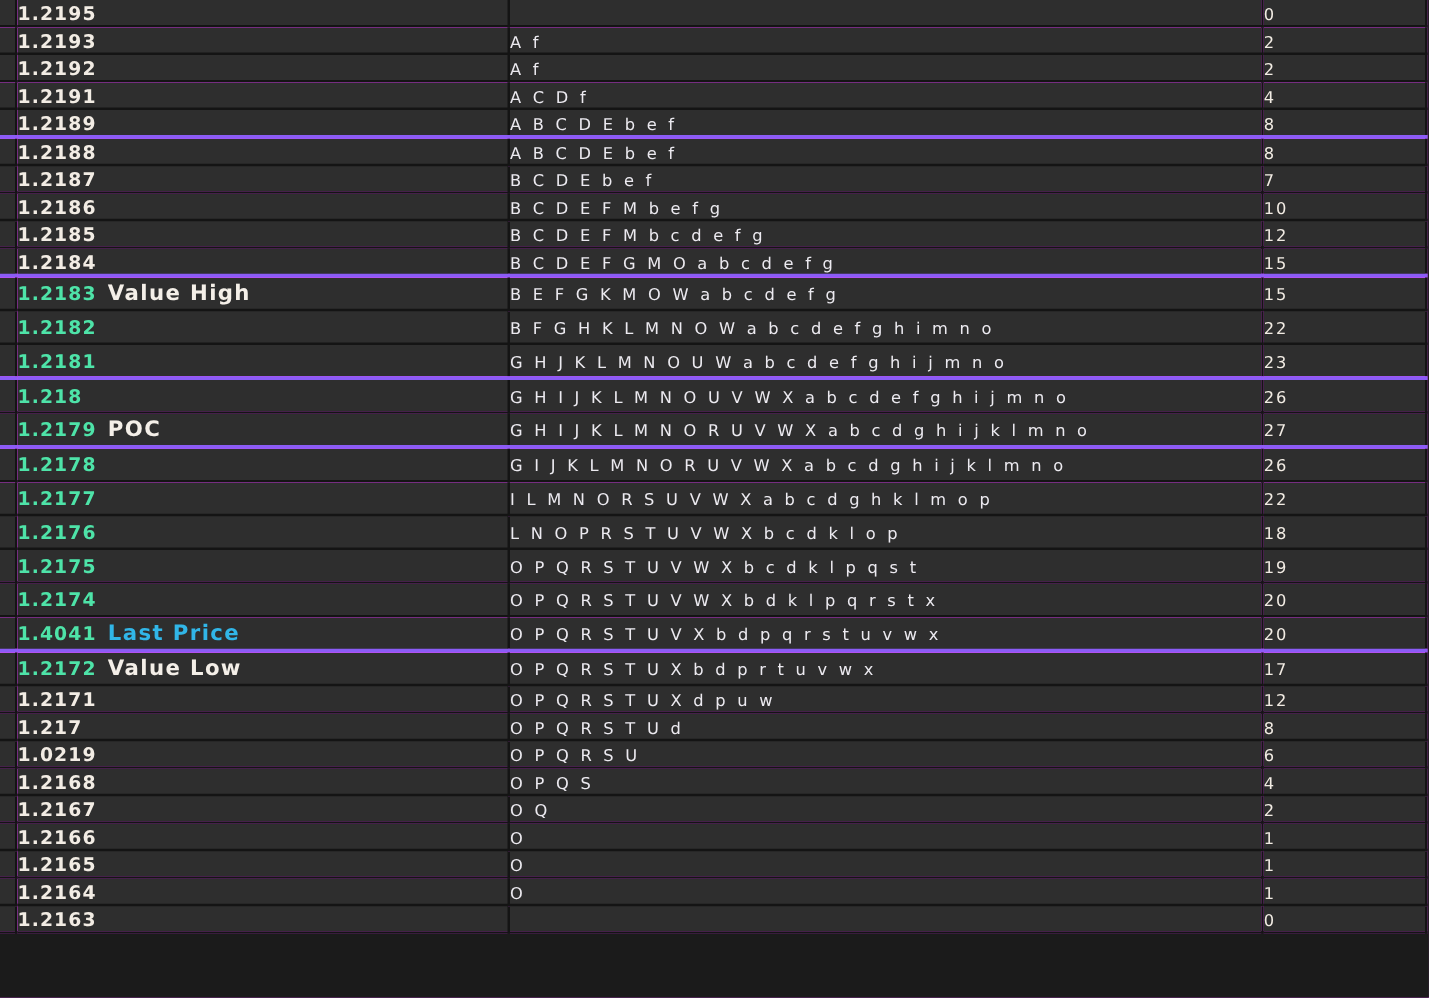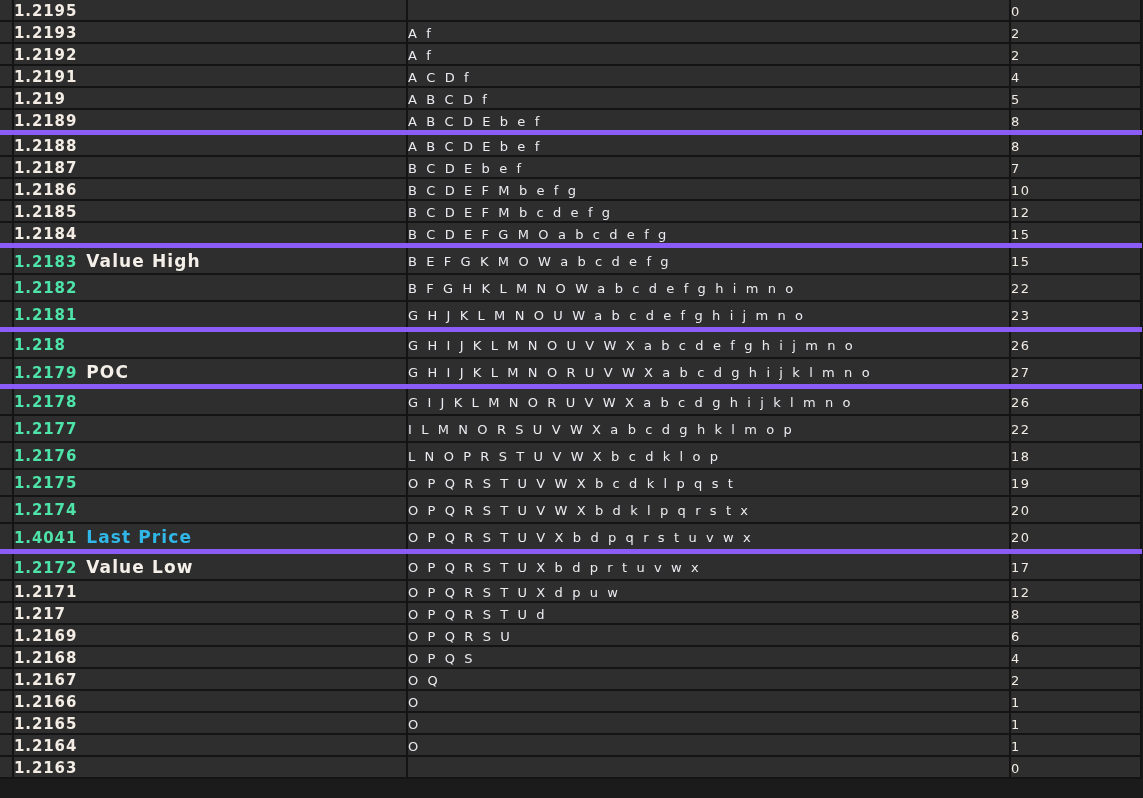--- a/index.html
+++ b/index.html
@@ -28,21 +28,21 @@
   #profile-table td {
     border-bottom: 2px solid #141414;
     border-right: 2px solid #141414;
     padding: 0;
     vertical-align: middle;
     overflow: hidden;
     white-space: nowrap;
   }
 
   tr.thick > td {
-    border-top: 5px solid #8b5cf6;
+    border-top: 3px solid #8b5cf6;
     margin-left: 30px;
   }
 
   
   .col-gutter  { width: 13px; }
   .col-price   { width: 394px; }
   .col-letters { width: 603px; }
   .col-count   { width: 131px; }
 
   td.gutter {
@@ -129,26 +129,20 @@
         <td class="count-cell"><span class="count">2</span></td>
       </tr>
       <tr class="h-sm">
         <td class="gutter"></td>
         <td class="price-cell"><span class="price-val">1.2191</span></td>
         <td class="letters-cell"><span class="letters">A C D f</span></td>
         <td class="count-cell"><span class="count">4</span></td>
       </tr>
       <tr class="h-sm">
         <td class="gutter"></td>
-        <td class="price-cell"><span class="price-val">1.219</span></td>
-        <td class="letters-cell"><span class="letters">A B C D f</span></td>
-        <td class="count-cell"><span class="count">5</span></td>
-      </tr>
-      <tr class="h-sm">
-        <td class="gutter"></td>
         <td class="price-cell"><span class="price-val">1.2189</span></td>
         <td class="letters-cell"><span class="letters">A B C D E b e f</span></td>
         <td class="count-cell"><span class="count">8</span></td>
       </tr>
       <tr class="thick h-sm">
         <td class="gutter"></td>
         <td class="price-cell"><span class="price-val">1.2188</span></td>
         <td class="letters-cell"><span class="letters">A B C D E b e f</span></td>
         <td class="count-cell"><span class="count">8</span></td>
       </tr>
@@ -255,21 +249,21 @@
         <td class="count-cell"><span class="count">12</span></td>
       </tr>
       <tr class="h-sm">
         <td class="gutter"></td>
         <td class="price-cell"><span class="price-val">1.217</span></td>
         <td class="letters-cell"><span class="letters">O P Q R S T U d</span></td>
         <td class="count-cell"><span class="count">8</span></td>
       </tr>
       <tr class="h-sm">
         <td class="gutter"></td>
-        <td class="price-cell"><span class="price-val">1.2169</span></td>
+        <td class="price-cell"><span class="price-val">1.0219</span></td>
         <td class="letters-cell"><span class="letters">O P Q R S U</span></td>
         <td class="count-cell"><span class="count">6</span></td>
       </tr>
       <tr class="h-sm">
         <td class="gutter"></td>
         <td class="price-cell"><span class="price-val">1.2168</span></td>
         <td class="letters-cell"><span class="letters">O P Q S</span></td>
         <td class="count-cell"><span class="count">4</span></td>
       </tr>
       <tr class="h-sm">

